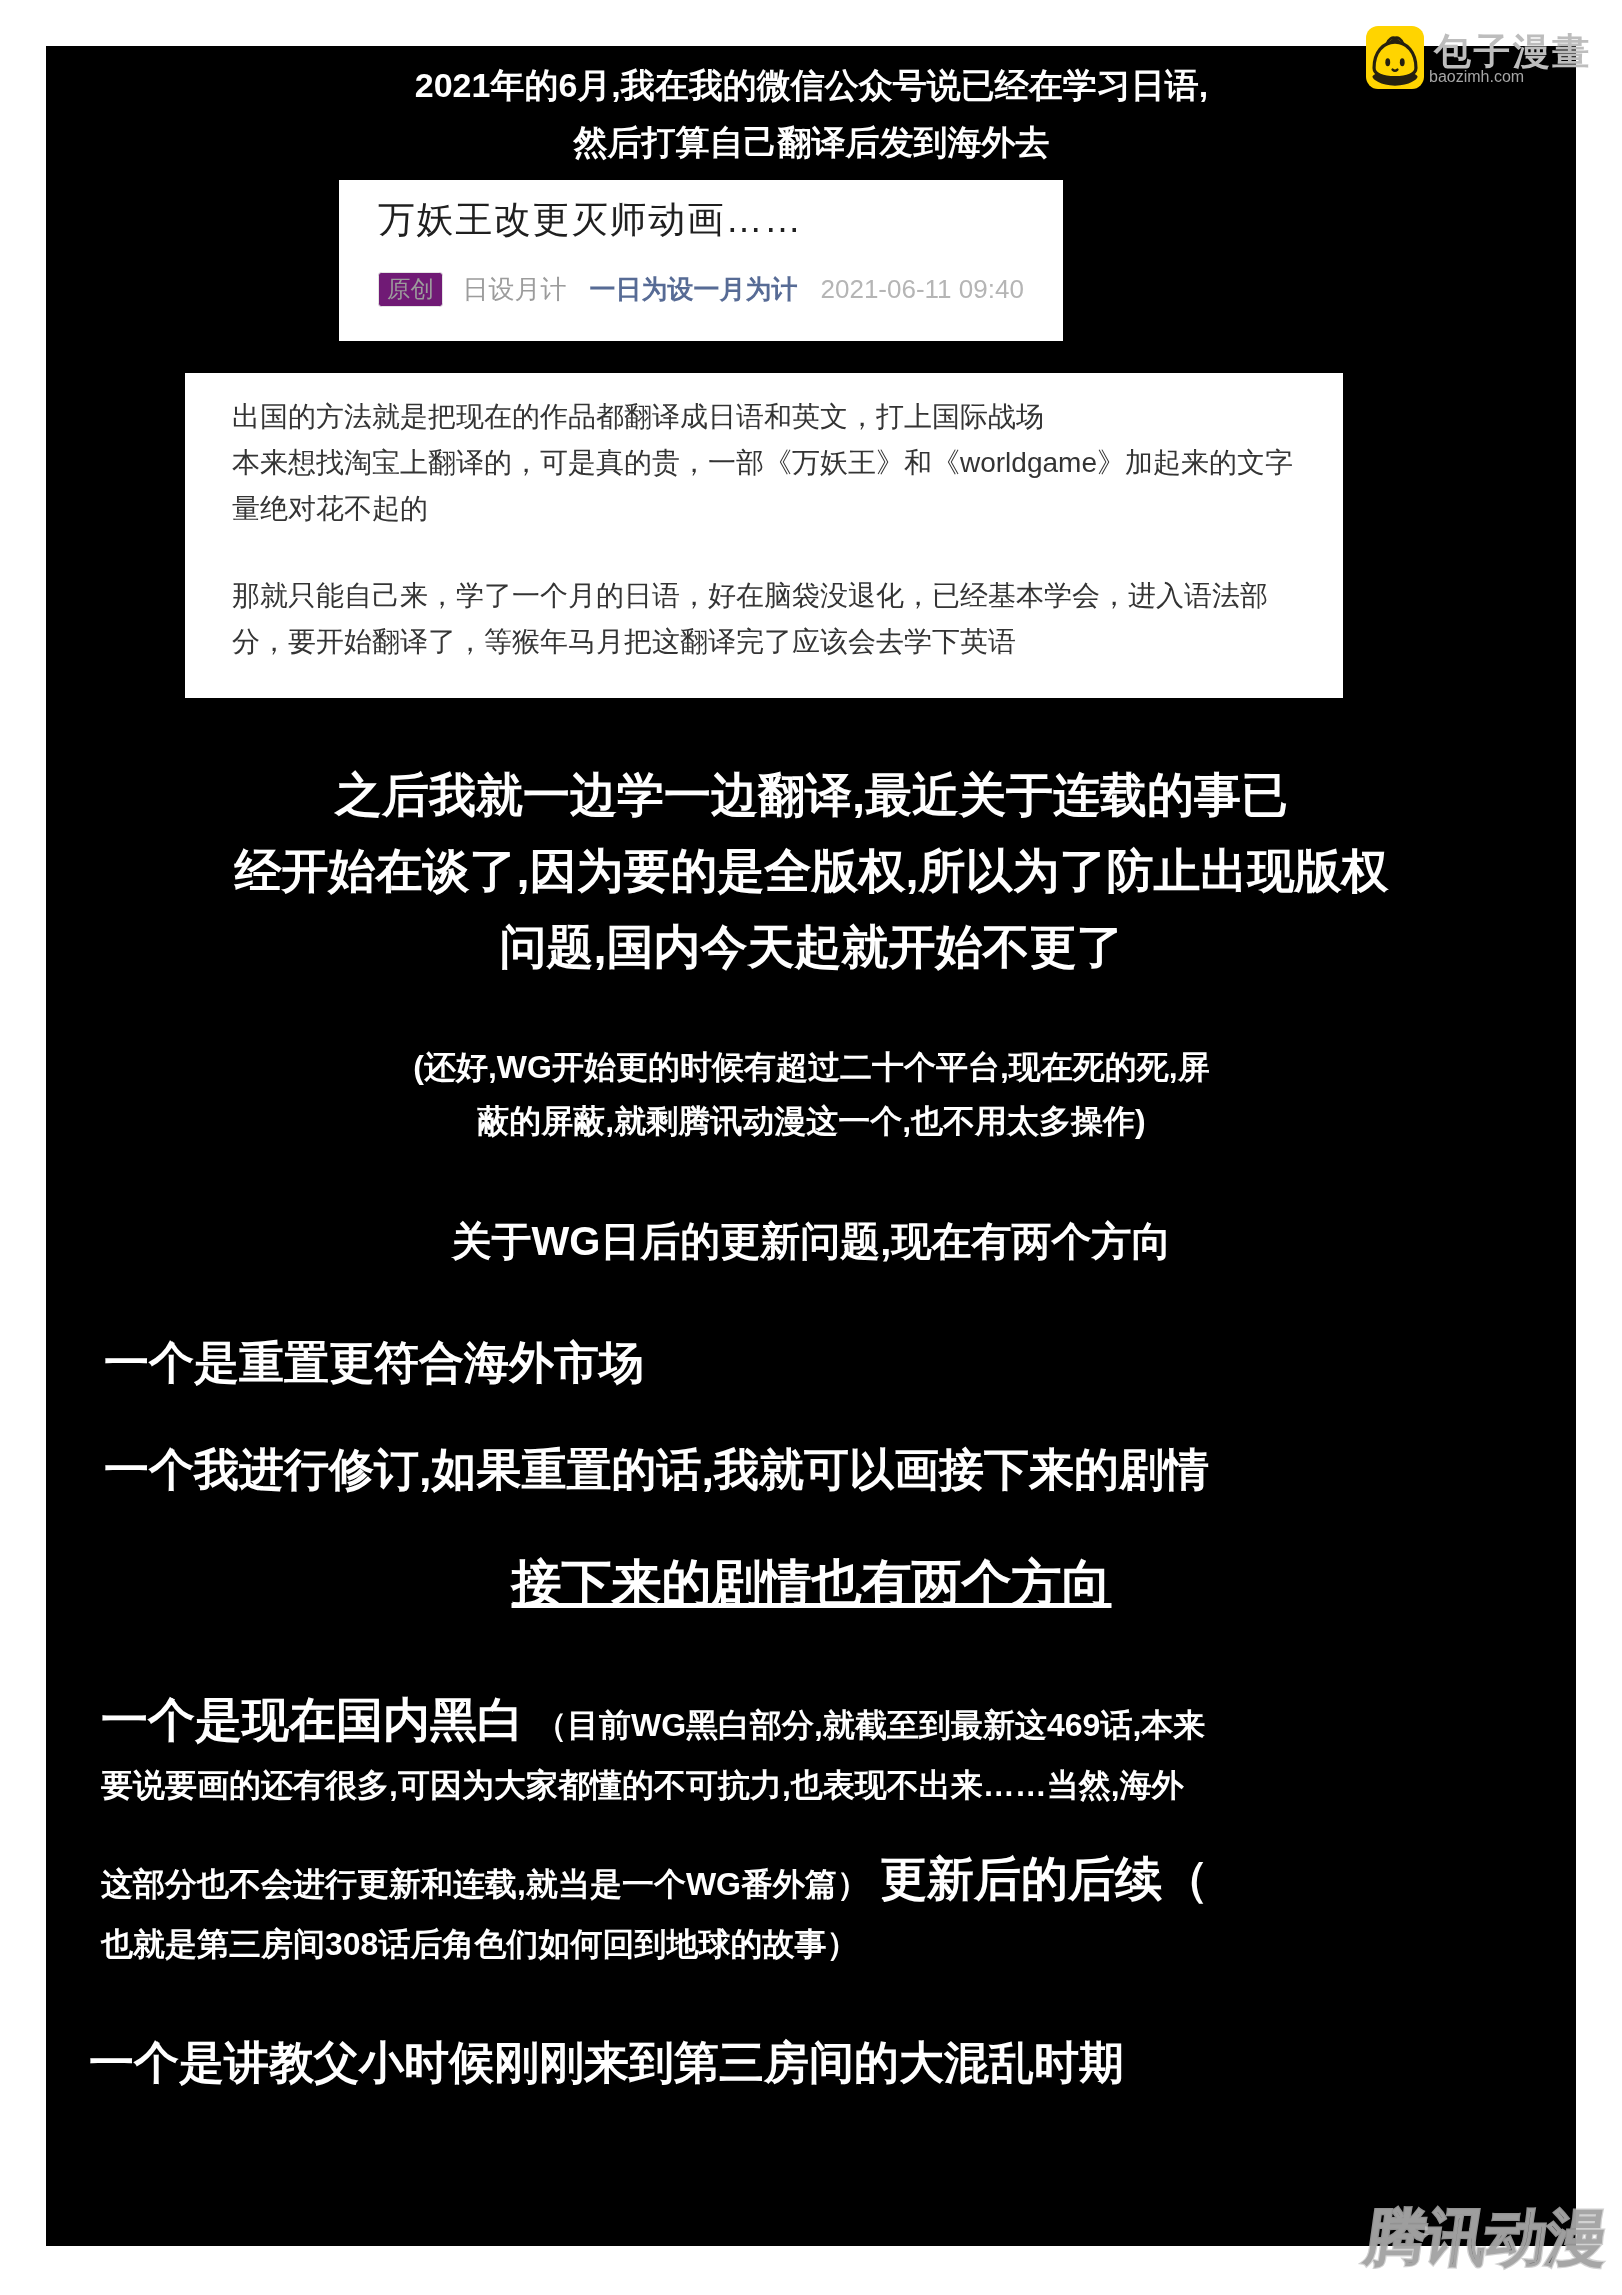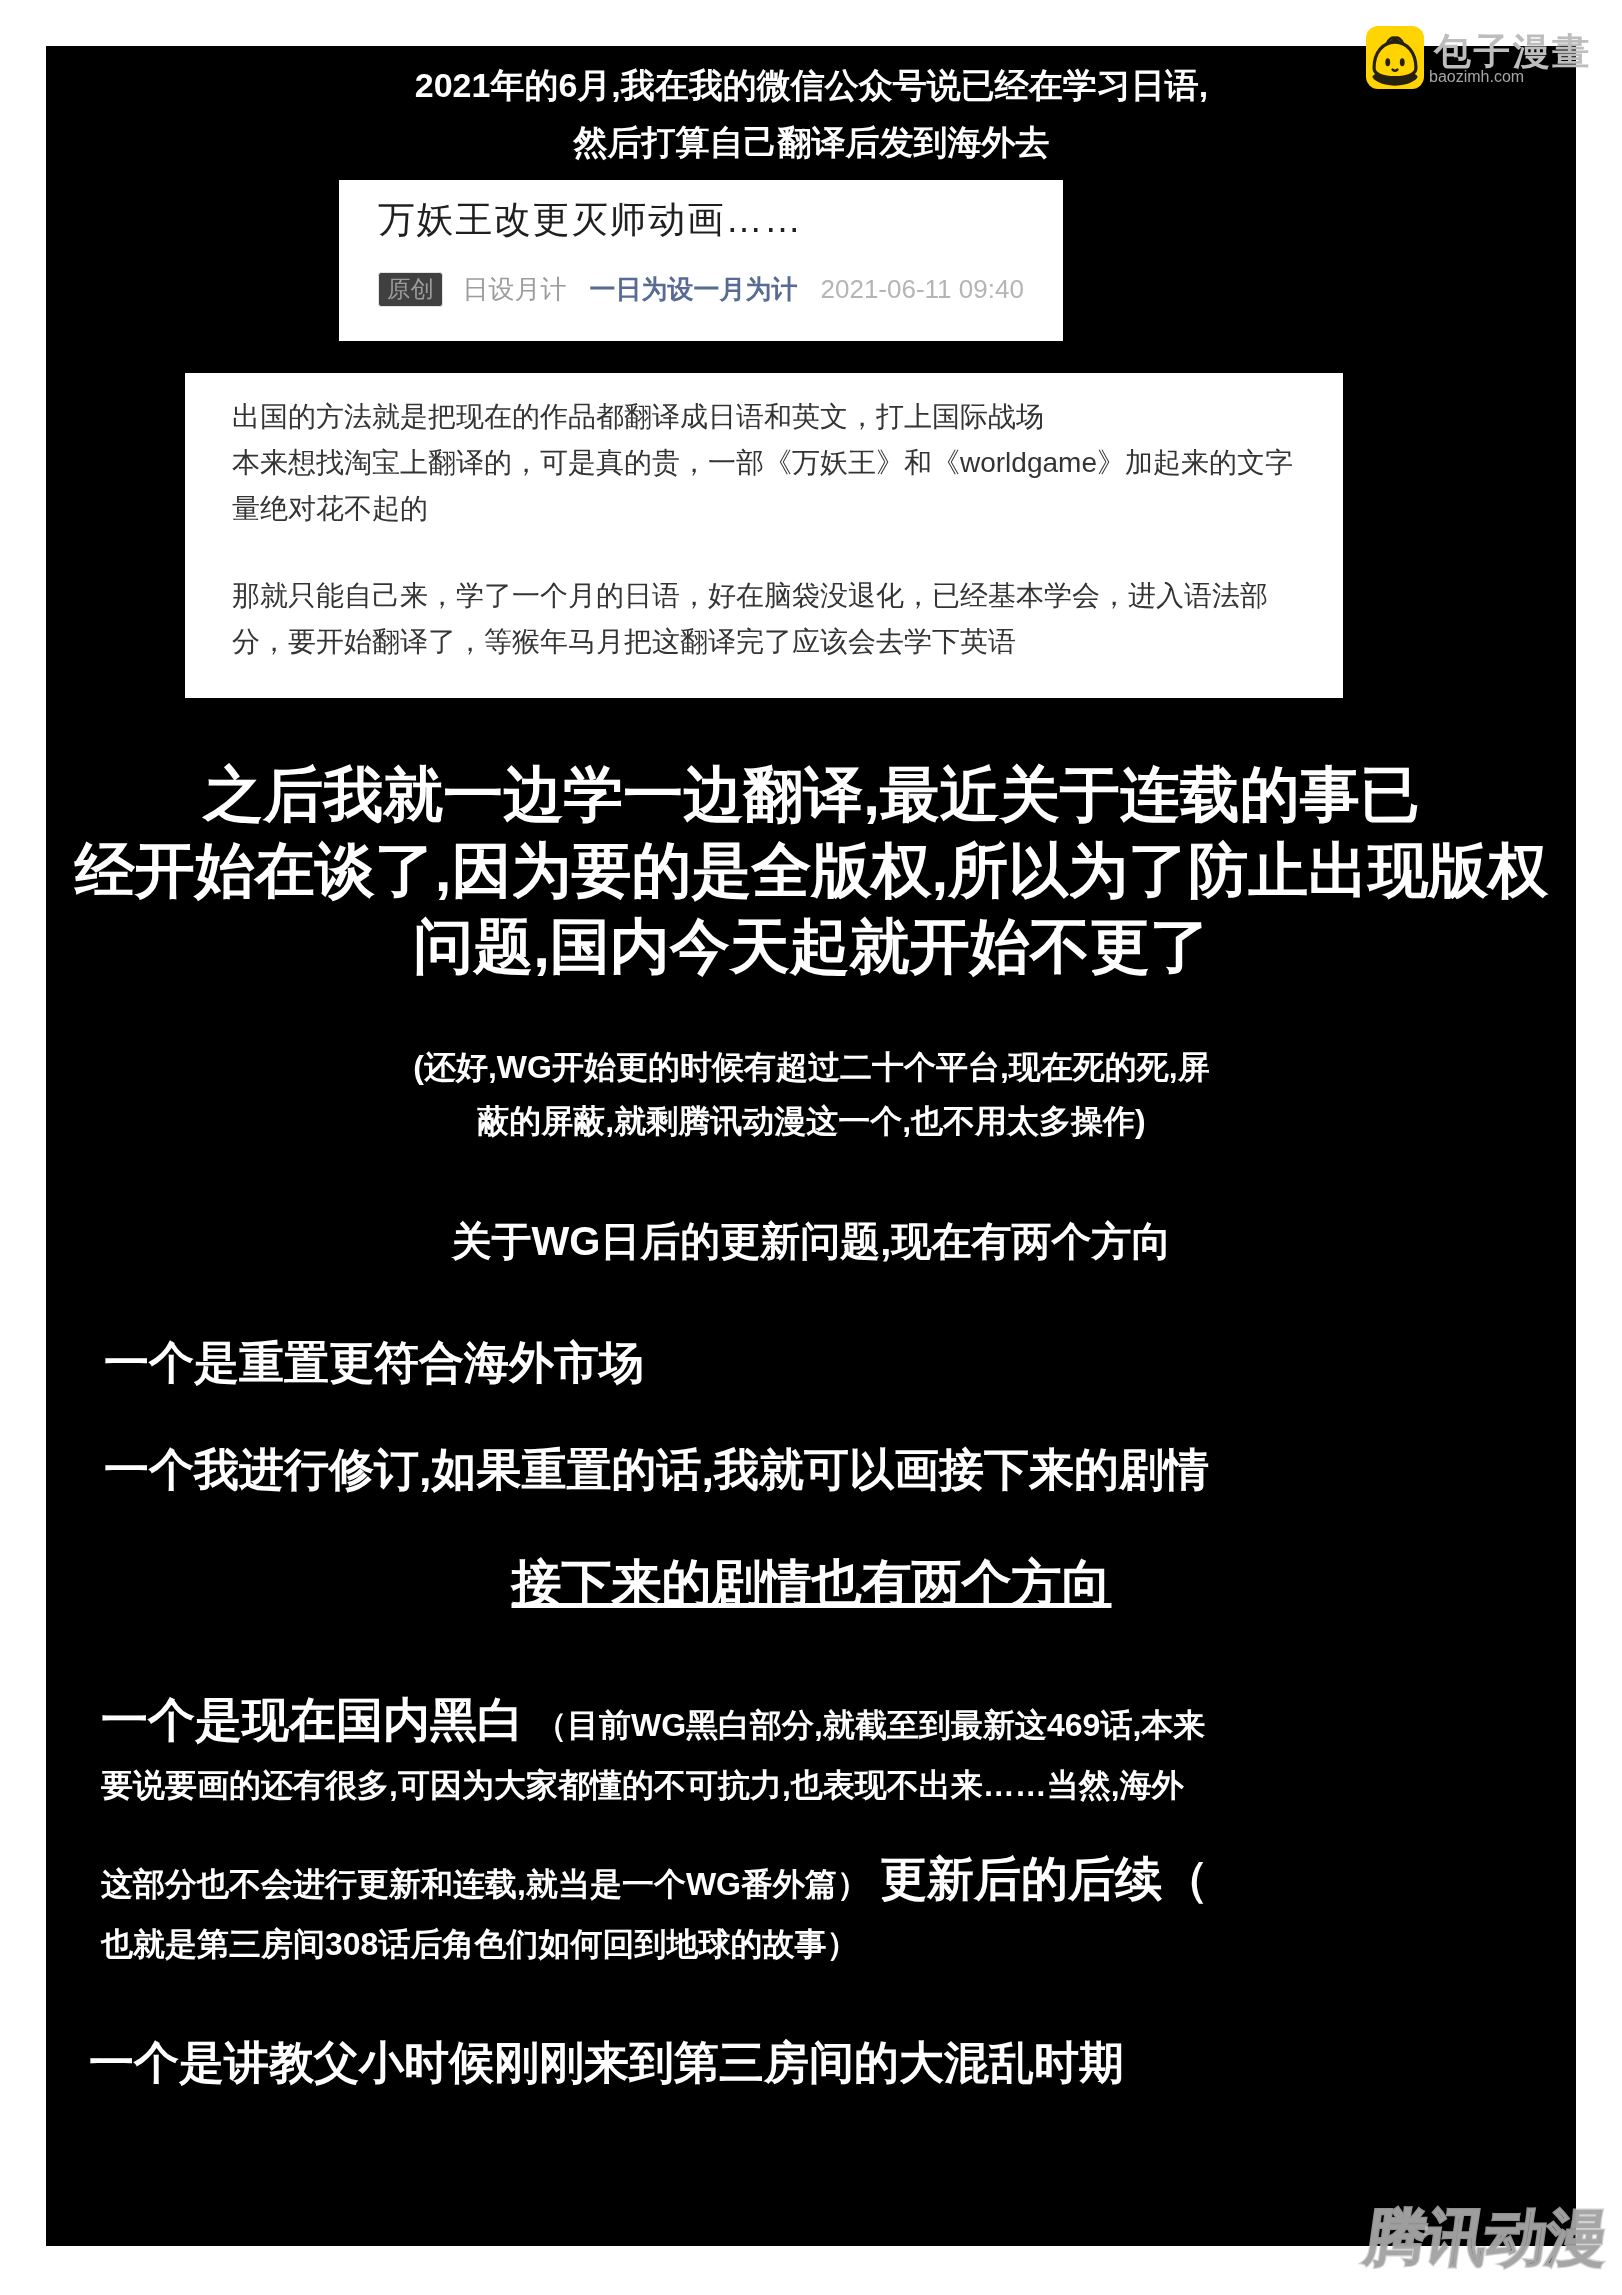--- a/index.html
+++ b/index.html
@@ -11,39 +11,39 @@
   .brand{position:absolute;top:24px;left:1366px;width:243px;height:70px;cursor:pointer;}
   .brand-icon{position:absolute;left:0;top:2.4px;width:58px;height:63px;}
   .brand-name{position:absolute;left:68px;top:3.2px;font-size:37px;font-weight:bold;
               color:#bdbdbd;letter-spacing:2.4px;white-space:nowrap;}
   .brand-domain{position:absolute;left:63px;top:44px;font-size:16px;color:#a6a6a6;white-space:nowrap;}
 
   
   .center-text{position:absolute;left:0;width:100%;text-align:center;color:#fff;
                font-weight:bold;white-space:pre-line;}
   .intro{top:57px;font-size:34px;line-height:57px;}
-  .block-a{top:757px;font-size:60px;line-height:76px;}
+  .block-a{top:757px;font-size:47px;line-height:76px;}
   .block-b{top:1040px;font-size:32px;line-height:54px;}
   .block-c{top:1213px;font-size:40px;line-height:57px;}
   .block-f{top:1555px;font-size:50px;line-height:57px;text-decoration:underline;}
   .left-text{position:absolute;color:#fff;font-weight:bold;white-space:nowrap;}
   .block-d{left:104px;top:1333px;font-size:45px;}
   .block-e{left:104px;top:1440px;font-size:45px;}
   .block-h{left:89px;top:2033px;font-size:45px;}
   .gline{position:absolute;left:101px;display:flex;align-items:baseline;color:#fff;
          font-weight:bold;white-space:nowrap;}
   .g1{top:1689px;} .g2{top:1764px;} .g3{top:1848px;} .g4{top:1923px;}
   .g-big{font-size:47px;} .g-small{font-size:32px;} .g-gap{margin-left:11px;}
 
   
   .card1{position:absolute;left:339px;top:180px;width:724px;height:161px;background:#fff;}
   .post-title{margin:0;padding:16px 0 0 39px;font-size:37px;line-height:47px;
               font-weight:400;color:#1f1f1f;letter-spacing:1.6px;white-space:nowrap;}
   .meta-row{display:flex;align-items:center;margin:29px 0 0 39px;font-size:26px;white-space:nowrap;}
-  .badge{display:inline-block;border:1.6px solid #e4e4e4;background:#404040;color:#9c9c9c;
+  .badge{display:inline-block;border:1.6px solid #e4e4e4;background:#701a75;color:#9c9c9c;
          font-size:23.5px;line-height:23.5px;padding:4.9px 8px;border-radius:3.2px;}
   .account{color:#9c9c9c;margin-left:19.5px;}
   .author-link{color:#576b95;font-weight:bold;margin-left:23px;cursor:pointer;}
   .timestamp{color:#b5b5b5;margin-left:23px;}
 
   .card2{position:absolute;left:185px;top:373px;width:1158px;height:325px;background:#fff;
          color:#343434;font-size:28px;}
   .card2 p{margin:0;padding:0 47px;line-height:46px;white-space:pre-line;}
   .card2 .p1{padding-top:21px;}
   .card2 .p2{}

